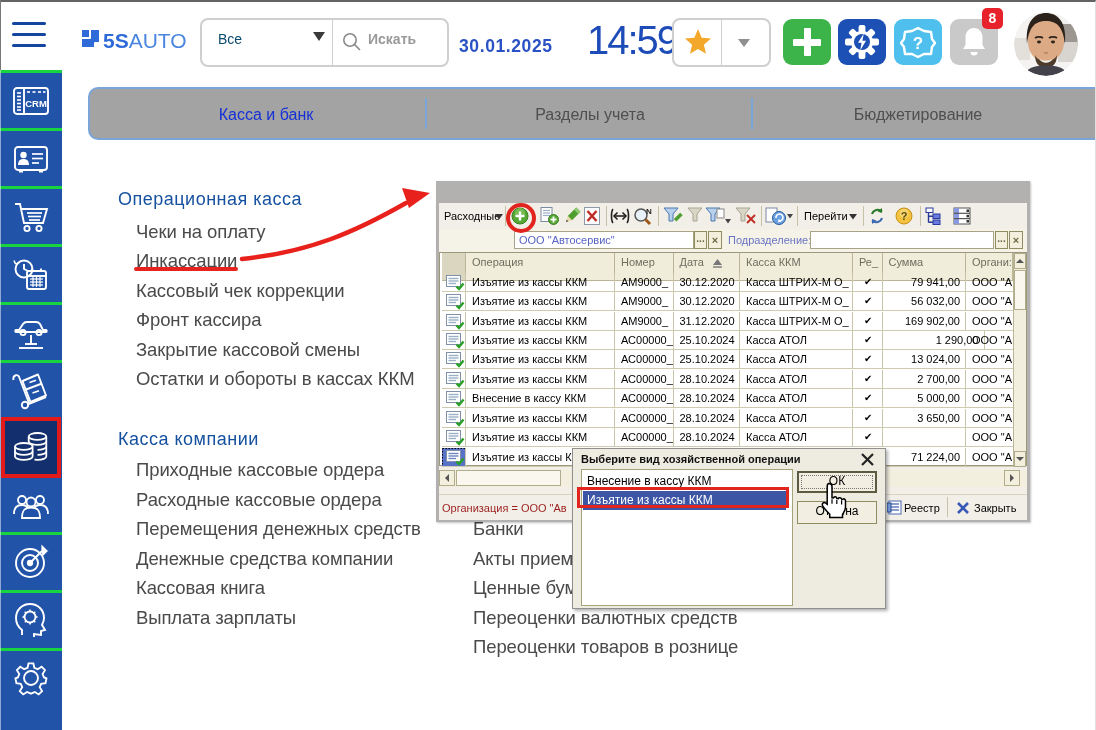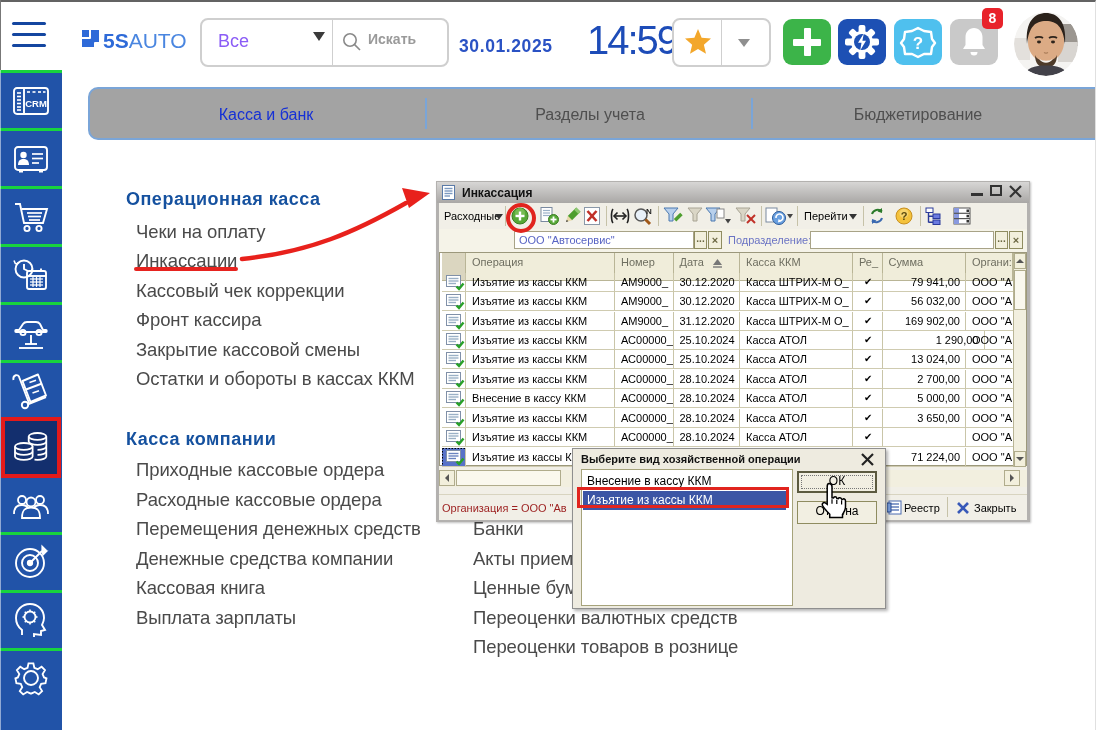--- a/index.html
+++ b/index.html
@@ -21,21 +21,21 @@
 #sidebar{left:0;top:70px;width:62px;height:660px;background:#2153a8;}
 .sep{position:absolute;left:0;width:62px;height:3px;background:#18d43e;}
 .cell{position:absolute;left:0;width:62px;height:55px;display:flex;align-items:center;justify-content:center;}
 #redcell{position:absolute;left:1px;top:347px;width:52px;height:53px;background:#132f6e;
  border:4px solid #e31a1a;display:flex;align-items:center;justify-content:center;}
 
 #tabs{left:88px;top:87px;width:1015px;height:49px;border:2px solid #7aa5d8;border-radius:10px;background:#a3a3a3;}
 #tabs .d{position:absolute;top:9px;width:2px;height:31px;background:#7aa5d8;}
 #tabs .t{position:absolute;top:16.5px;font-size:16px;color:#4f4f4f;width:200px;text-align:center;}
 
-.mhead{position:absolute;left:126px;font-size:18px;font-weight:bold;letter-spacing:0.5px;color:#15519f;}
+.mhead{position:absolute;left:118px;font-size:18px;font-weight:normal;letter-spacing:0.5px;color:#15519f;}
 .mitem{position:absolute;left:136px;font-size:18.5px;letter-spacing:-0.1px;color:#4a4a4a;white-space:nowrap;}
 .mitem2{position:absolute;left:473px;font-size:18.5px;letter-spacing:-0.1px;color:#4a4a4a;white-space:nowrap;}
 
 #win{left:436px;top:181px;width:594px;height:341px;background:#b3b1af;z-index:10;
  box-shadow:1px 1px 2px rgba(0,0,0,.25);font-size:11px;}
 #wtitle{position:absolute;left:1px;top:1px;width:592px;height:21px;
  background:linear-gradient(#d7d6d5,#a9a7a5);}
 #wclient{position:absolute;left:3px;top:22px;width:588px;height:316px;background:#f1efe7;}
 
 #toolbar{position:absolute;left:0;top:0;width:588px;height:26px;background:#f1efe7;border-bottom:1px solid #d8d4c0;}
@@ -71,21 +71,21 @@
 <svg class="abs" style="left:82px;top:30px;" width="17" height="17" viewBox="0 0 17 17">
  <rect x="0" y="0" width="7" height="7" fill="#2e6ad8"></rect>
  <rect x="9" y="0" width="8" height="12" fill="#2e6ad8"></rect>
  <rect x="0" y="9" width="12" height="8" fill="#2e6ad8"></rect>
  <rect x="8.5" y="8.5" width="4" height="4" fill="#2e6ad8"></rect>
 </svg>
 <div class="abs" style="left:103px;top:29px;font-size:21px;color:#3a76dd;">
  <span style="font-weight:bold;color:#2e6ad8;">5S</span><span style="color:#4a86e0;">AUTO</span></div>
 <div id="searchbox" class="abs">
  <div class="div"></div>
- <span style="position:absolute;left:16px;top:11px;font-size:18px;color:#8b5cf6;">Все</span>
+ <span style="position:absolute;left:16px;top:11px;font-size:14px;color:#0c4a6e;">Все</span>
  <svg style="position:absolute;left:111px;top:12px;" width="12" height="9" viewBox="0 0 12 9">
       <path d="M0 0 L12 0 L6 9 Z" fill="#3a3a3a"></path>
     </svg>
  <svg style="position:absolute;left:140px;top:12px;" width="20" height="20" viewBox="0 0 20 20">
   <circle cx="8" cy="8" r="6.2" fill="none" stroke="#8a8a8a" stroke-width="1.6"></circle>
   <line x1="12.6" y1="12.6" x2="18" y2="18" stroke="#8a8a8a" stroke-width="1.6"></line>
     </svg>
  <span style="position:absolute;left:166px;top:11px;font-size:14px;color:#9a9a9a;font-weight:bold;">Искать</span>
 </div>
 <div id="datetxt" class="abs">30.01.2025</div>
@@ -360,40 +360,20 @@
 <div class="mitem" style="top:547.5px;">Денежные средства компании</div>
 <div class="mitem" style="top:577px;">Кассовая книга</div>
 <div class="mitem" style="top:606.5px;">Выплата зарплаты</div>
 <div class="mitem2" style="top:518px;">Банки</div>
 <div class="mitem2" style="top:547.5px;">Акты приема передачи</div>
 <div class="mitem2" style="top:577px;">Ценные бумаги</div>
 <div class="mitem2" style="top:606.5px;">Переоценки валютных средств</div>
 <div class="mitem2" style="top:636px;">Переоценки товаров в рознице</div>
 
 <div id="win" class="abs">
- <div id="wtitle">
-  <svg style="position:absolute;left:5px;top:3px;" width="13" height="15" viewBox="0 0 13 15">
-   <rect x="0.5" y="0.5" width="12" height="14" fill="#fff" stroke="#5a7aa8"></rect>
-   <g stroke="#7b99c0" stroke-width="1.4">
-          <line x1="2.5" y1="3.5" x2="10.5" y2="3.5"></line>
-          <line x1="2.5" y1="6" x2="10.5" y2="6"></line>
-          <line x1="2.5" y1="8.5" x2="10.5" y2="8.5"></line>
-          <line x1="2.5" y1="11" x2="8" y2="11"></line>
-        </g>
-      </svg>
-  <span style="position:absolute;left:25px;top:4px;font-size:12px;font-weight:bold;color:#111;">Инкассация</span>
-  <div style="position:absolute;left:534px;top:11px;width:12px;height:3px;background:#333;"></div>
-  <div style="position:absolute;left:553px;top:3px;width:12px;height:11px;border:2px solid #333;box-sizing:border-box;"></div>
-  <svg style="position:absolute;left:572px;top:3px;" width="13" height="13" viewBox="0 0 13 13">
-        <g stroke="#333" stroke-width="2.2">
-          <line x1="1" y1="1" x2="12" y2="12"></line>
-          <line x1="12" y1="1" x2="1" y2="12"></line>
-        </g>
-      </svg>
- </div>
  <div id="wclient">
 
   <div id="toolbar">
    <span style="position:absolute;left:5px;top:7px;color:#000;">Расходные</span>
    <svg style="position:absolute;left:56px;top:11px;" width="8" height="6" viewBox="0 0 8 6">
           <path d="M0 0 L8 0 L4 5.5 Z" fill="#333"></path>
         </svg>
    <div style="position:absolute;left:66px;top:3px;width:1px;height:20px;background:#c6c2a8;"></div>
    <svg style="position:absolute;left:72px;top:4px;" width="18" height="18" viewBox="0 0 18 18">
     <circle cx="9" cy="9" r="8" fill="#56a836"></circle>

